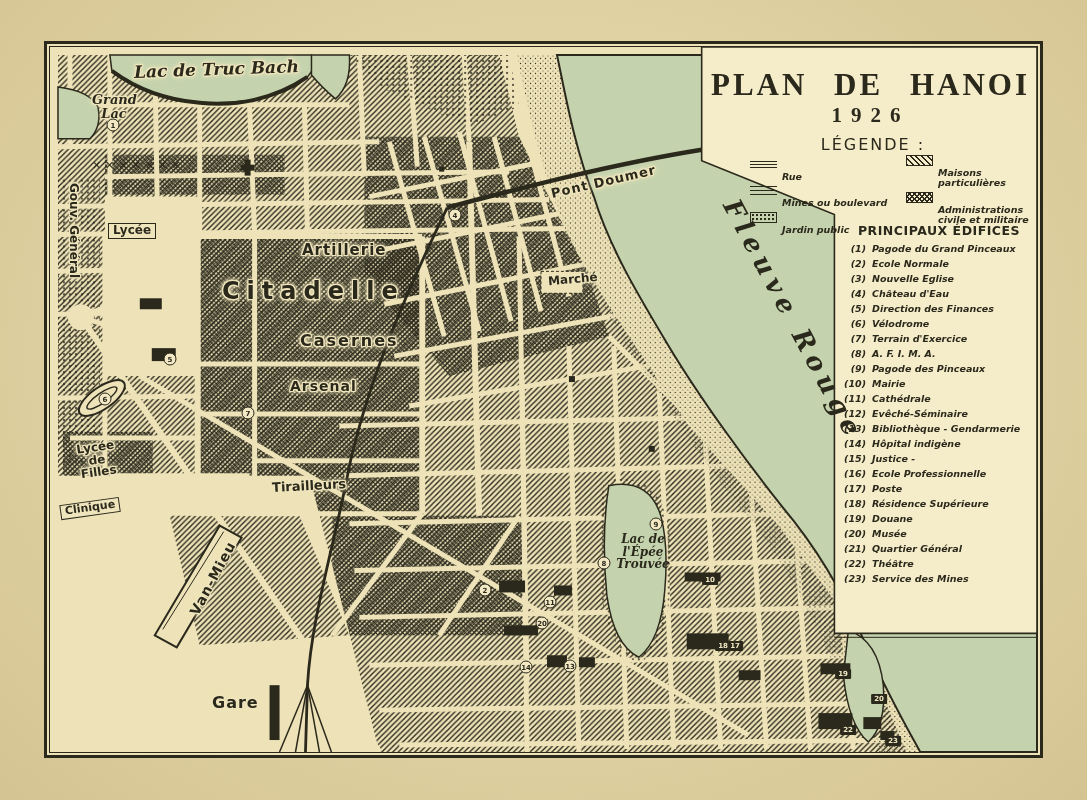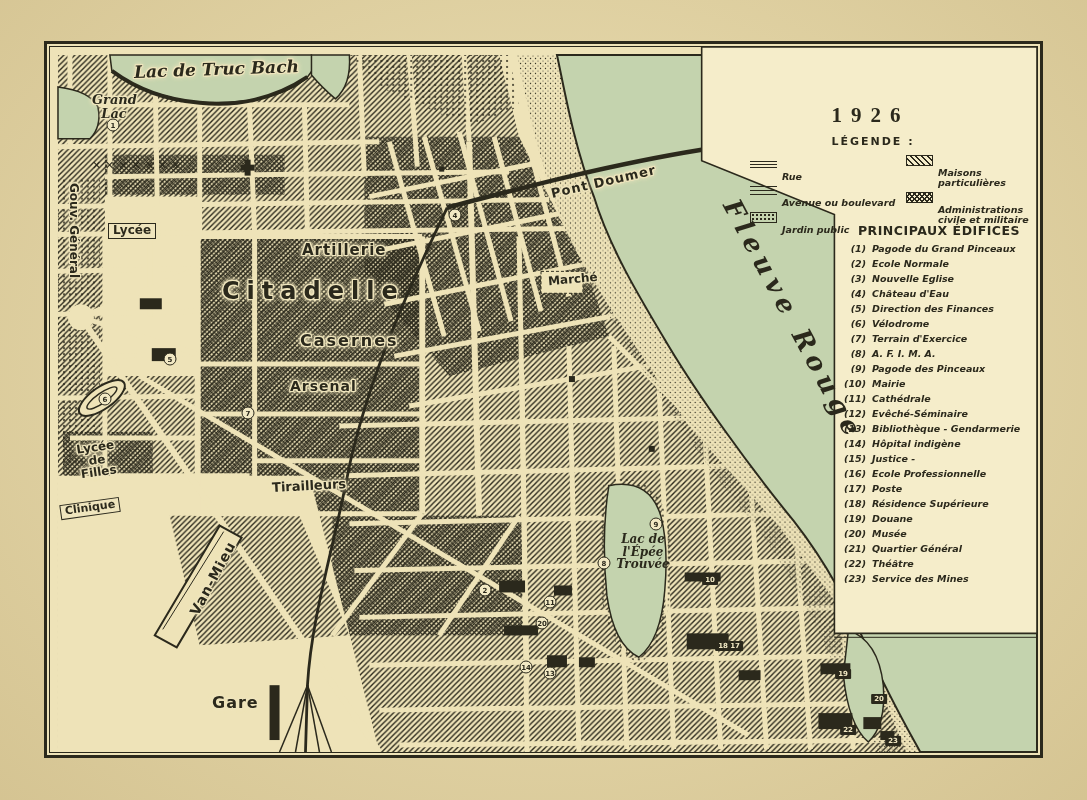--- a/index.html
+++ b/index.html
@@ -33,21 +33,21 @@
   .boxed{background:var(--halo);border:1px solid var(--ink);padding:0 4px 1px;text-shadow:none;}
 
   
   .panel-text{position:absolute;color:var(--ink);z-index:6;}
   #title-line1{left:648px;top:20px;width:345px;text-align:center;
     font-family:"Liberation Serif", serif;font-weight:bold;font-size:31px;
     letter-spacing:3px;word-spacing:16px;}
   #title-line2{left:648px;top:56px;width:345px;text-align:center;
     font-family:"Liberation Serif", serif;font-weight:bold;font-size:21px;letter-spacing:9px;}
   #legend-heading{left:653px;top:88px;width:340px;text-align:center;
-    font-weight:bold;font-size:11px;letter-spacing:2px;}
+    font-weight:normal;font-size:16px;letter-spacing:2px;}
   .leg-col{position:absolute;z-index:6;}
   .leg-row{display:flex;align-items:flex-start;margin-bottom:3px;}
   .leg-label{font-size:9.5px;font-weight:bold;font-style:italic;color:var(--ink);line-height:1.1;padding-top:1px;margin-top:12px;}
   .sw{width:27px;height:11px;margin-right:5px;flex:none;box-sizing:border-box;}
   .sw-rue{height:8px;margin-top:2px;background:repeating-linear-gradient(180deg,var(--ink) 0 1px,transparent 1px 3px);}
   .sw-avenue{height:9px;margin-top:1px;background:
      linear-gradient(180deg,var(--ink) 0 1px,transparent 1px 4px,var(--ink) 4px 5px,transparent 5px 8px,var(--ink) 8px 9px);}
   .sw-jardin{border:1px solid var(--ink);background:radial-gradient(var(--ink) 0.8px, transparent 0.9px);background-size:4px 4px;}
   .sw-hatch{border:1px solid var(--ink);background:repeating-linear-gradient(45deg,var(--ink) 0 1.3px,transparent 1.3px 4px);}
   .sw-xhatch{border:1px solid var(--ink);background:
@@ -249,30 +249,31 @@
   <div class="lbl boxed" style="left:10px;top:454px;font-size:11px;transform:rotate(-8deg);">Clinique</div>
   <div class="lbl" style="left:118px;top:524px;width:90px;text-align:center;font-size:14px;letter-spacing:1px;transform:rotate(-62deg);">Van-Mieu</div>
   <div class="lbl" style="left:162px;top:648px;font-size:16px;letter-spacing:1px;">Gare</div>
   <div class="lbl" style="left:498px;top:226px;font-size:12px;transform:rotate(-5deg);">Marché</div>
   <div class="lbl" style="left:500px;top:128px;font-size:13px;letter-spacing:1px;transform:rotate(-13deg);">Pont Doumer</div>
   <div class="lbl serif-it" style="left:692px;top:148px;font-size:26px;letter-spacing:6px;transform:rotate(62deg);transform-origin:top left;text-shadow:none;">Fleuve Rouge</div>
   <div class="lbl serif-it" style="left:548px;top:486px;width:90px;text-align:center;font-size:12px;text-shadow:none;">Lac de
 l'Épée
 Trouvée</div>
 
+  <div class="panel-text" id="title-line1">PLAN DE HANOI</div>
   <div class="panel-text" id="title-line2">1926</div>
   <div class="panel-text" id="legend-heading">LÉGENDE :</div>
   <div class="leg-col" style="left:700px;top:112px;width:150px;">
         <div class="leg-row">
           <span class="sw sw-rue"></span>
           <span class="leg-label">Rue</span>
         </div>
         <div class="leg-row">
           <span class="sw sw-avenue"></span>
-          <span class="leg-label">Avenue ou boulevard</span>
+          <span class="leg-label">Mines ou boulevard</span>
         </div>
         <div class="leg-row">
           <span class="sw sw-jardin"></span>
           <span class="leg-label">Jardin public</span>
         </div>
       </div>
   <div class="leg-col" style="left:856px;top:108px;width:130px;">
         <div class="leg-row">
           <span class="sw sw-hatch"></span>
           <span class="leg-label">Maisons particulières</span>
@@ -383,21 +384,21 @@
         <div class="marker marker-circle" style="left: 435px; top: 543px;">2</div>
         <div class="marker marker-circle" style="left: 405px; top: 168px;">4</div>
         <div class="marker marker-circle" style="left: 120px; top: 312px;">5</div>
         <div class="marker marker-circle" style="left: 55px; top: 352px;">6</div>
         <div class="marker marker-circle" style="left: 198px; top: 366px;">7</div>
         <div class="marker marker-circle" style="left: 554px; top: 516px;">8</div>
         <div class="marker marker-circle" style="left: 606px; top: 477px;">9</div>
         <div class="marker marker-black" style="left: 660px; top: 533px;">10</div>
         <div class="marker marker-circle" style="left: 500px; top: 555px;">11</div>
         <div class="marker marker-circle" style="left: 492px; top: 576px;">20</div>
-        <div class="marker marker-circle" style="left: 500px; top: 619px; margin-top: 7px;">13</div>
+        <div class="marker marker-circle" style="left: 520px; top: 619px;">13</div>
         <div class="marker marker-circle" style="left: 476px; top: 620px;">14</div>
         <div class="marker marker-black" style="left: 685px; top: 599px;">17</div>
         <div class="marker marker-black" style="left: 673px; top: 599px;">18</div>
         <div class="marker marker-black" style="left: 793px; top: 627px;">19</div>
         <div class="marker marker-black" style="left: 829px; top: 652px;">20</div>
         <div class="marker marker-black" style="left: 798px; top: 683px;">22</div>
         <div class="marker marker-black" style="left: 843px; top: 694px;">23</div>
       </div>
 
  </div>

